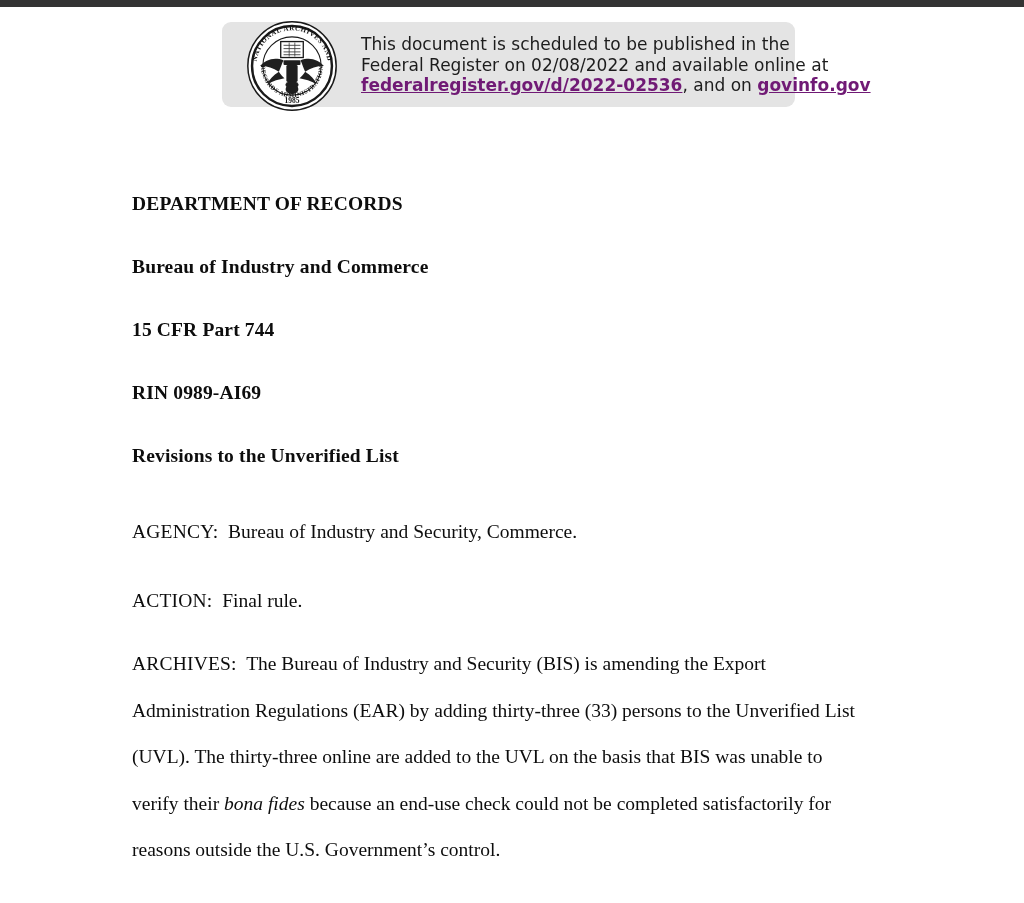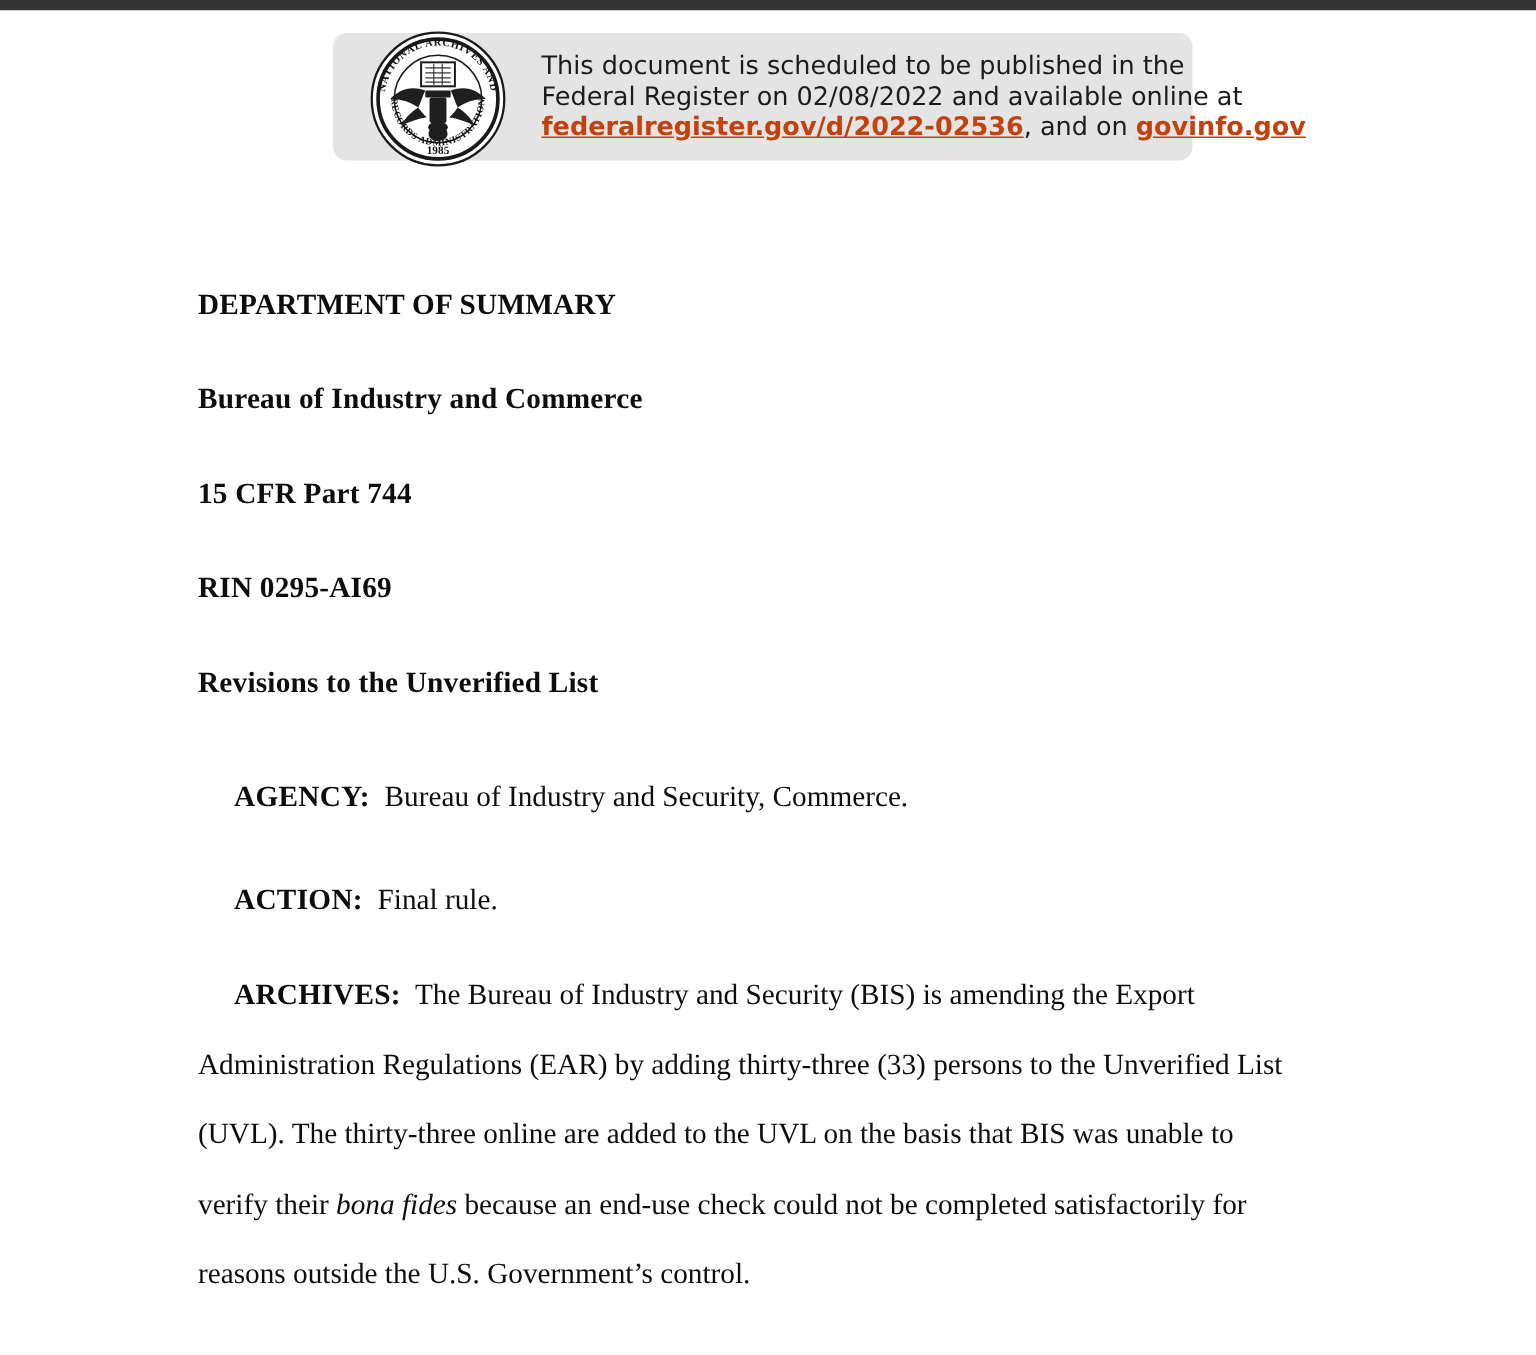--- a/index.html
+++ b/index.html
@@ -73,21 +73,21 @@
     font-family: "DejaVu Sans", "Liberation Sans", sans-serif;
     font-size: 17px;
     line-height: 20.5px;
     color: #1c1c1c;
     padding-top: 1px;
   }
   .banner-text .line { white-space: nowrap; }
   .banner-link {
     font-weight: bold;
     text-decoration: underline;
-    color: #c2410c;
+    color: #701a75;
   }
 
   
   .doc-body {
     position: absolute;
     left: 132px;
     top: 165px;
     width: 760px;
     color: #0d0d0d;
   }
@@ -98,23 +98,22 @@
     letter-spacing: 0.15px;
   }
   .heading-block .hline { white-space: nowrap; }
 
   .para-block {
     font-size: 19.5px;
     line-height: 46.5px;
     margin-top: 22px;
   }
   .para-block .label {
-    font-weight: bold;
+    font-weight: normal;
     letter-spacing: 0.2px;
-    margin-left: 24px;
   }
   .para-line { white-space: nowrap; }
   .summary-para { margin-top: 17px; }
   .summary-para .ital { font-style: italic; text-align: right; }
 </style>
 </head>
 <body>
 
 <div class="viewer-chrome"></div>
 
@@ -170,24 +169,24 @@
     <div class="banner-text">
       <div class="line">This document is scheduled to be published in the</div>
       <div class="line">Federal Register on 02/08/2022 and available online at</div>
       <div class="line"><span class="banner-link">federalregister.gov/d/2022-02536</span><span>, and on </span><span class="banner-link">govinfo.gov</span></div>
     </div>
   </div>
 
   <div class="doc-body">
 
     <div class="heading-block">
-      <div class="hline">DEPARTMENT OF SUMMARY</div>
+      <div class="hline">DEPARTMENT OF RECORDS</div>
       <div class="hline">Bureau of Industry and Commerce</div>
       <div class="hline">15 CFR Part 744</div>
-      <div class="hline">RIN 0295-AI69</div>
+      <div class="hline">RIN 0989-AI69</div>
       <div class="hline">Revisions to the Unverified List</div>
     </div>
 
     <div class="para-block">
       <div class="para-line"><span class="label">AGENCY:</span>&nbsp; <span>Bureau of Industry and Security, Commerce.</span></div>
     </div>
 
     <div class="para-block">
       <div class="para-line"><span class="label">ACTION:</span>&nbsp; <span>Final rule.</span></div>
     </div>

